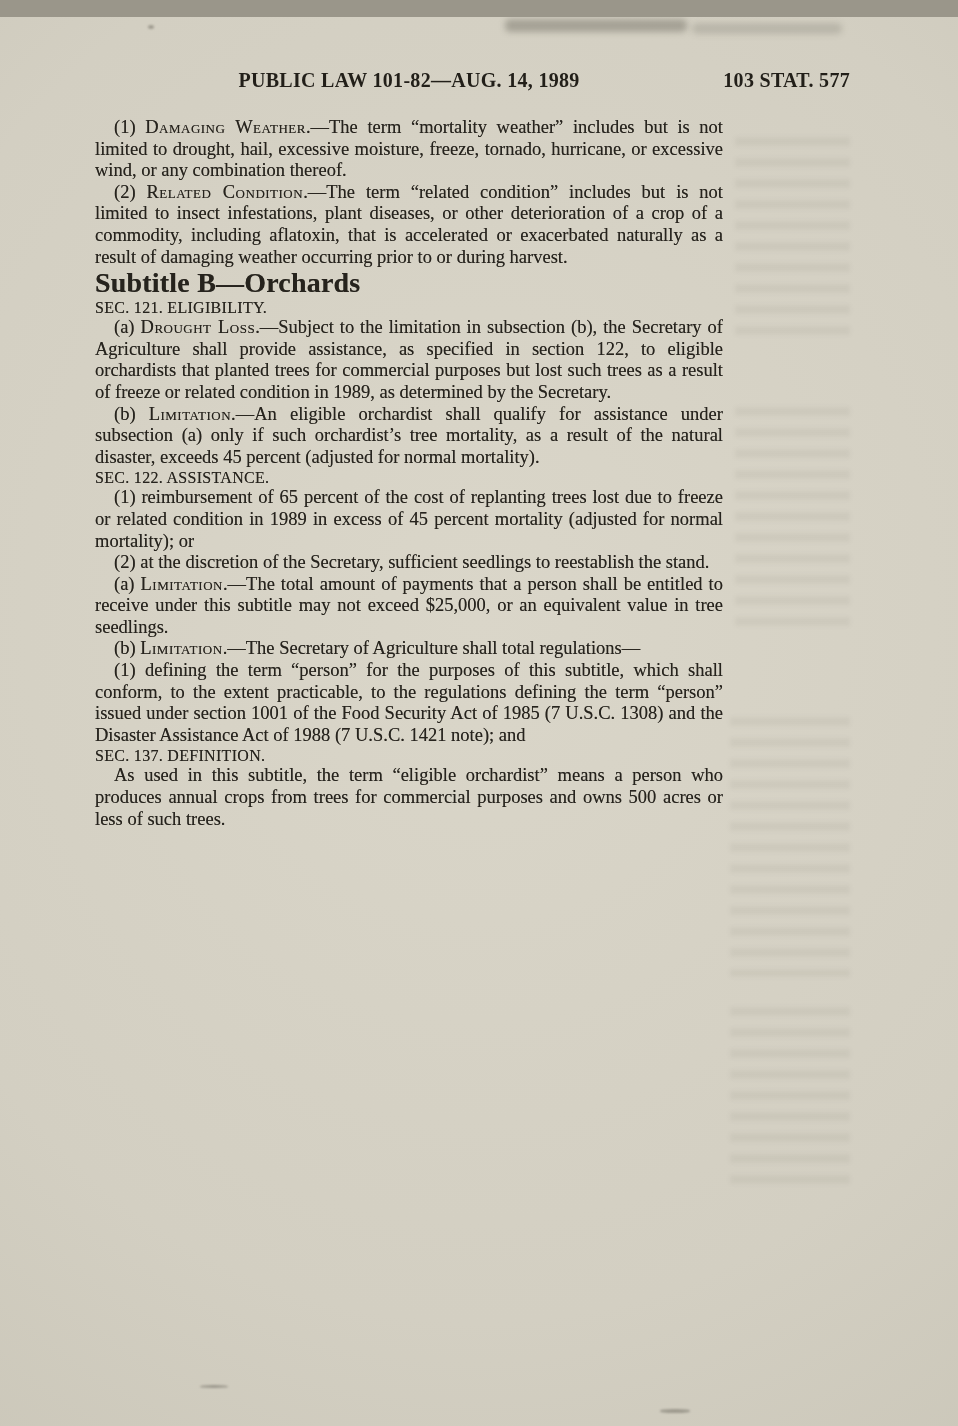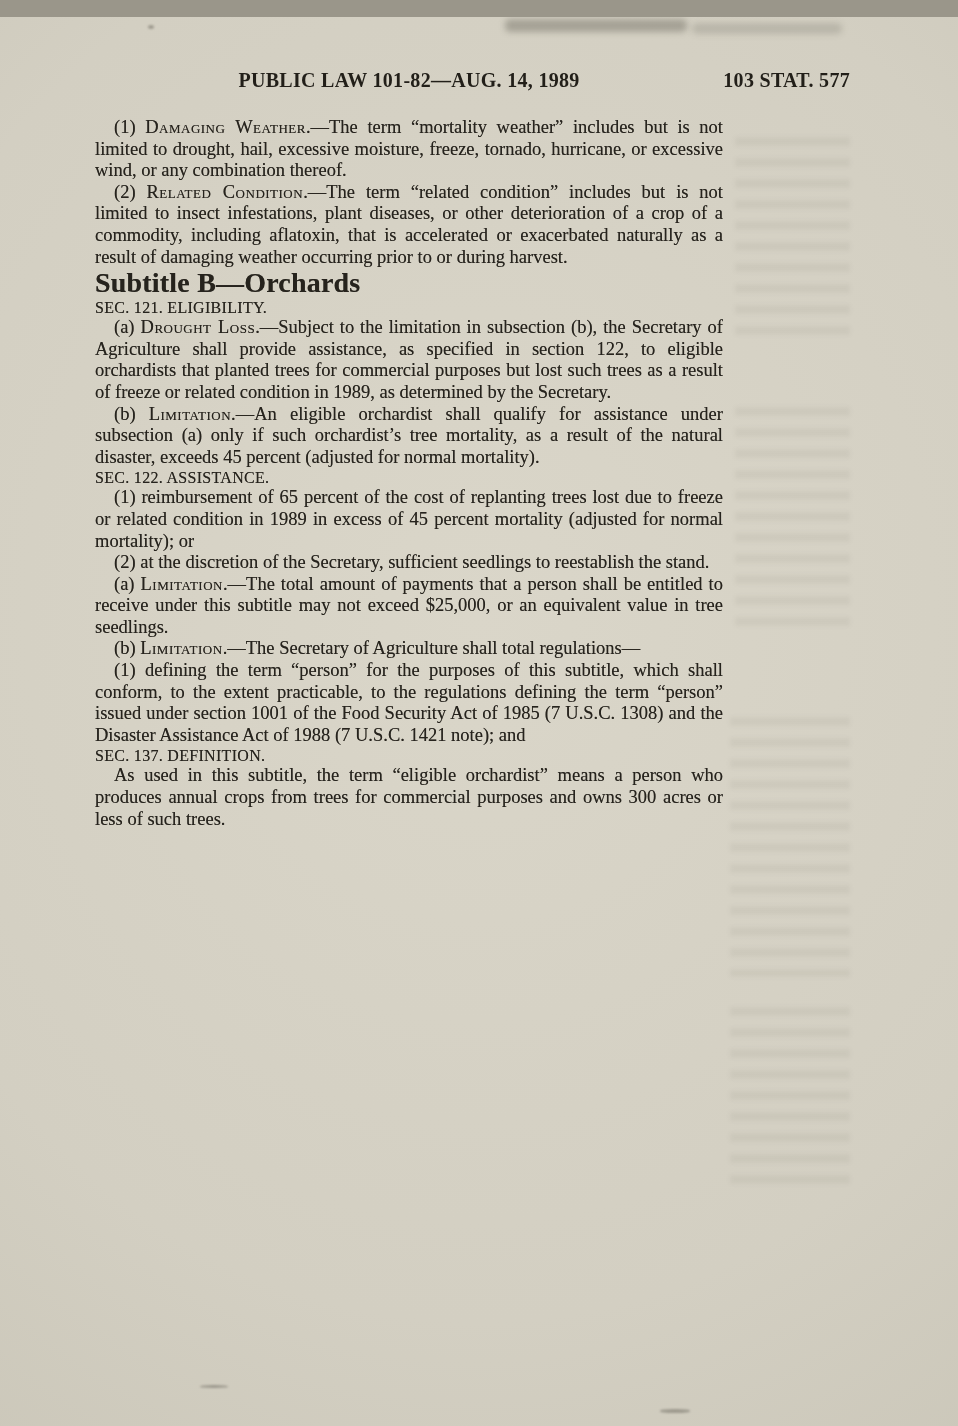--- a/index.html
+++ b/index.html
@@ -124,16 +124,16 @@
 
     <p class="p-full"><span>(a) </span><span class="sc">Limitation</span><span>.—The total amount of payments that a person shall be entitled to receive under this subtitle may not exceed $25,000, or an equivalent value in tree seedlings.</span></p>
 
     <p class="p-full"><span>(b) </span><span class="sc">Limitation</span><span>.—The Secretary of Agriculture shall total regulations—</span></p>
 
     <p class="p-sub"><span>(1) </span><span>defining the term “person” for the purposes of this subtitle, which shall conform, to the extent practicable, to the regulations defining the term “person” issued under section 1001 of the Food Security Act of 1985 (7 U.S.C. 1308) and the Disaster Assistance Act of 1988 (7 U.S.C. 1421 note); and</span></p>
 
 
     <p class="sec-heading">SEC. 137. DEFINITION.</p>
 
-    <p class="p-full"><span>As used in this subtitle, the term “eligible orchardist” means a person who produces annual crops from trees for commercial purposes and owns 300 acres or less of such trees.</span></p>
+    <p class="p-full"><span>As used in this subtitle, the term “eligible orchardist” means a person who produces annual crops from trees for commercial purposes and owns 500 acres or less of such trees.</span></p>
 
   </div>
 </div>
 
 </body></html>

